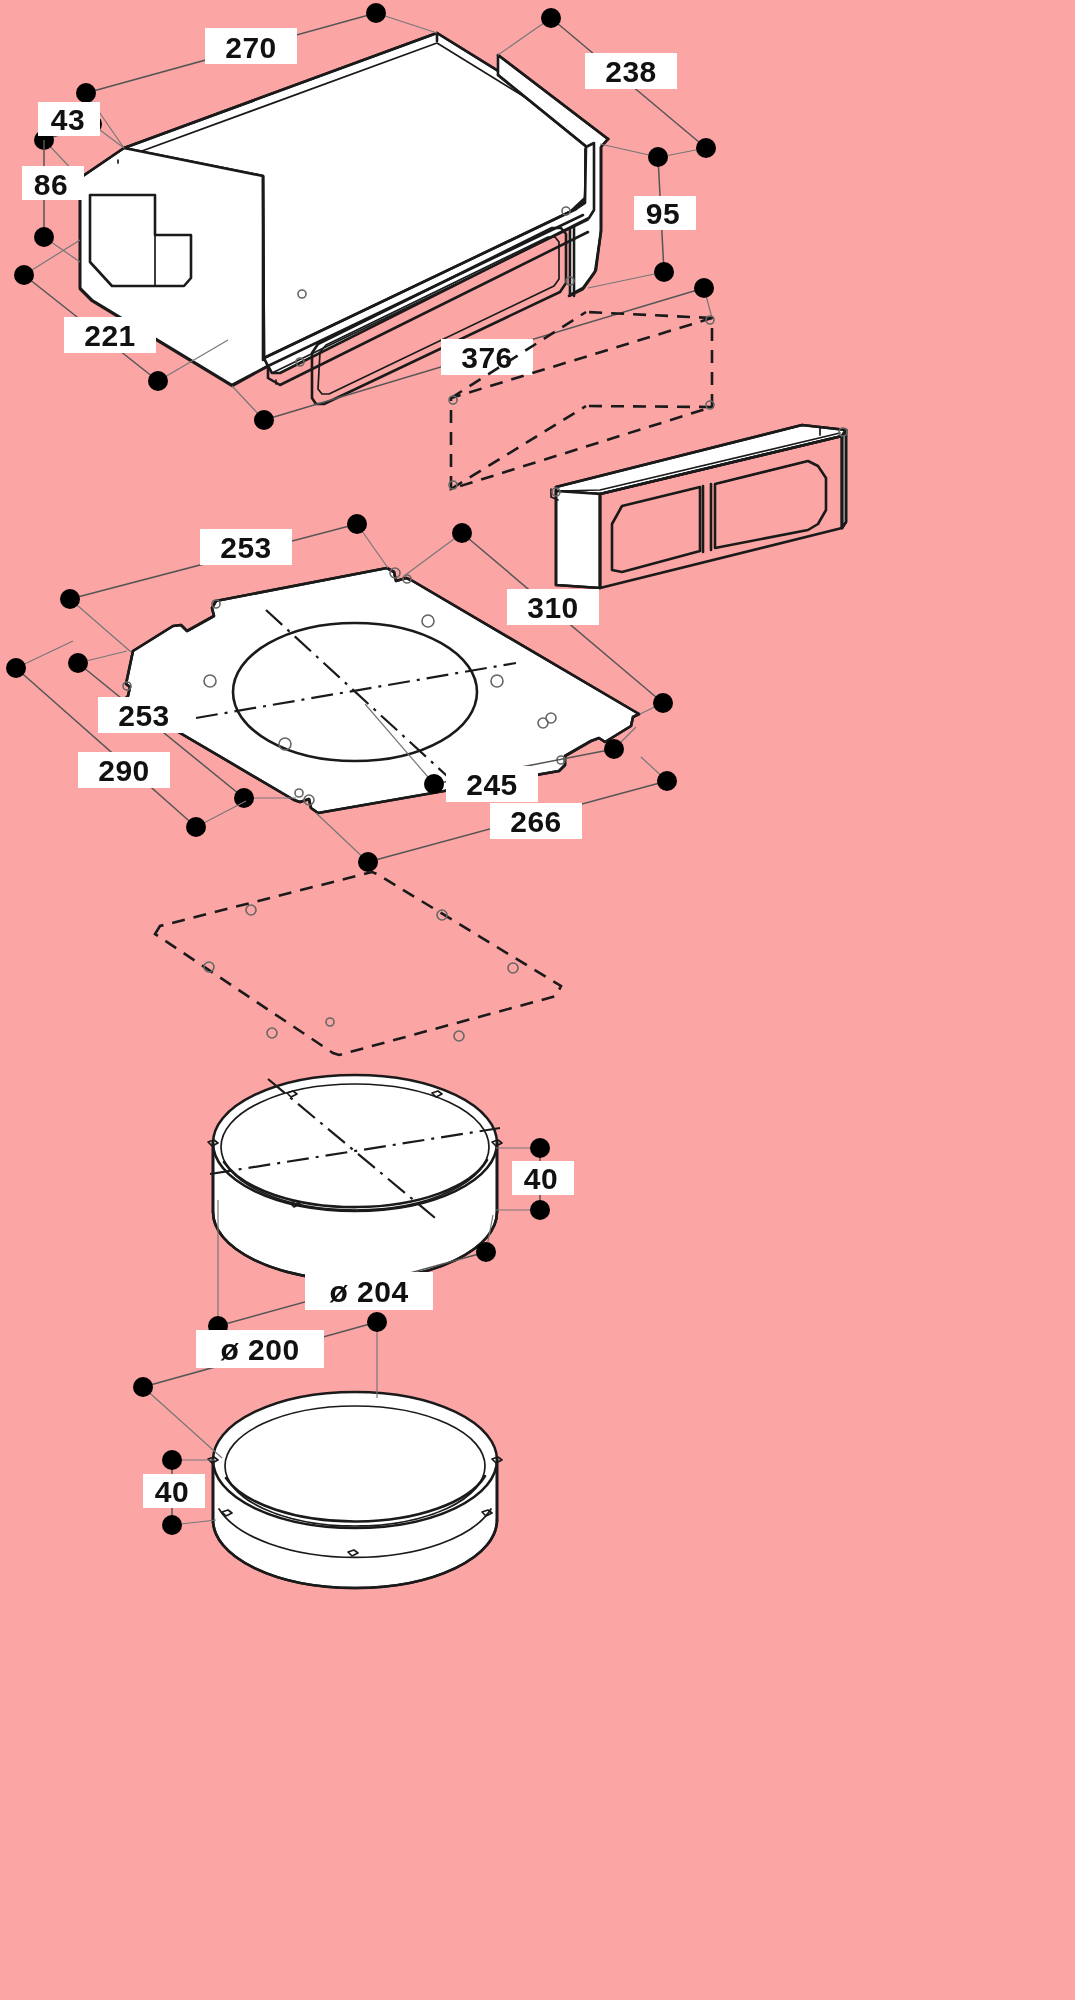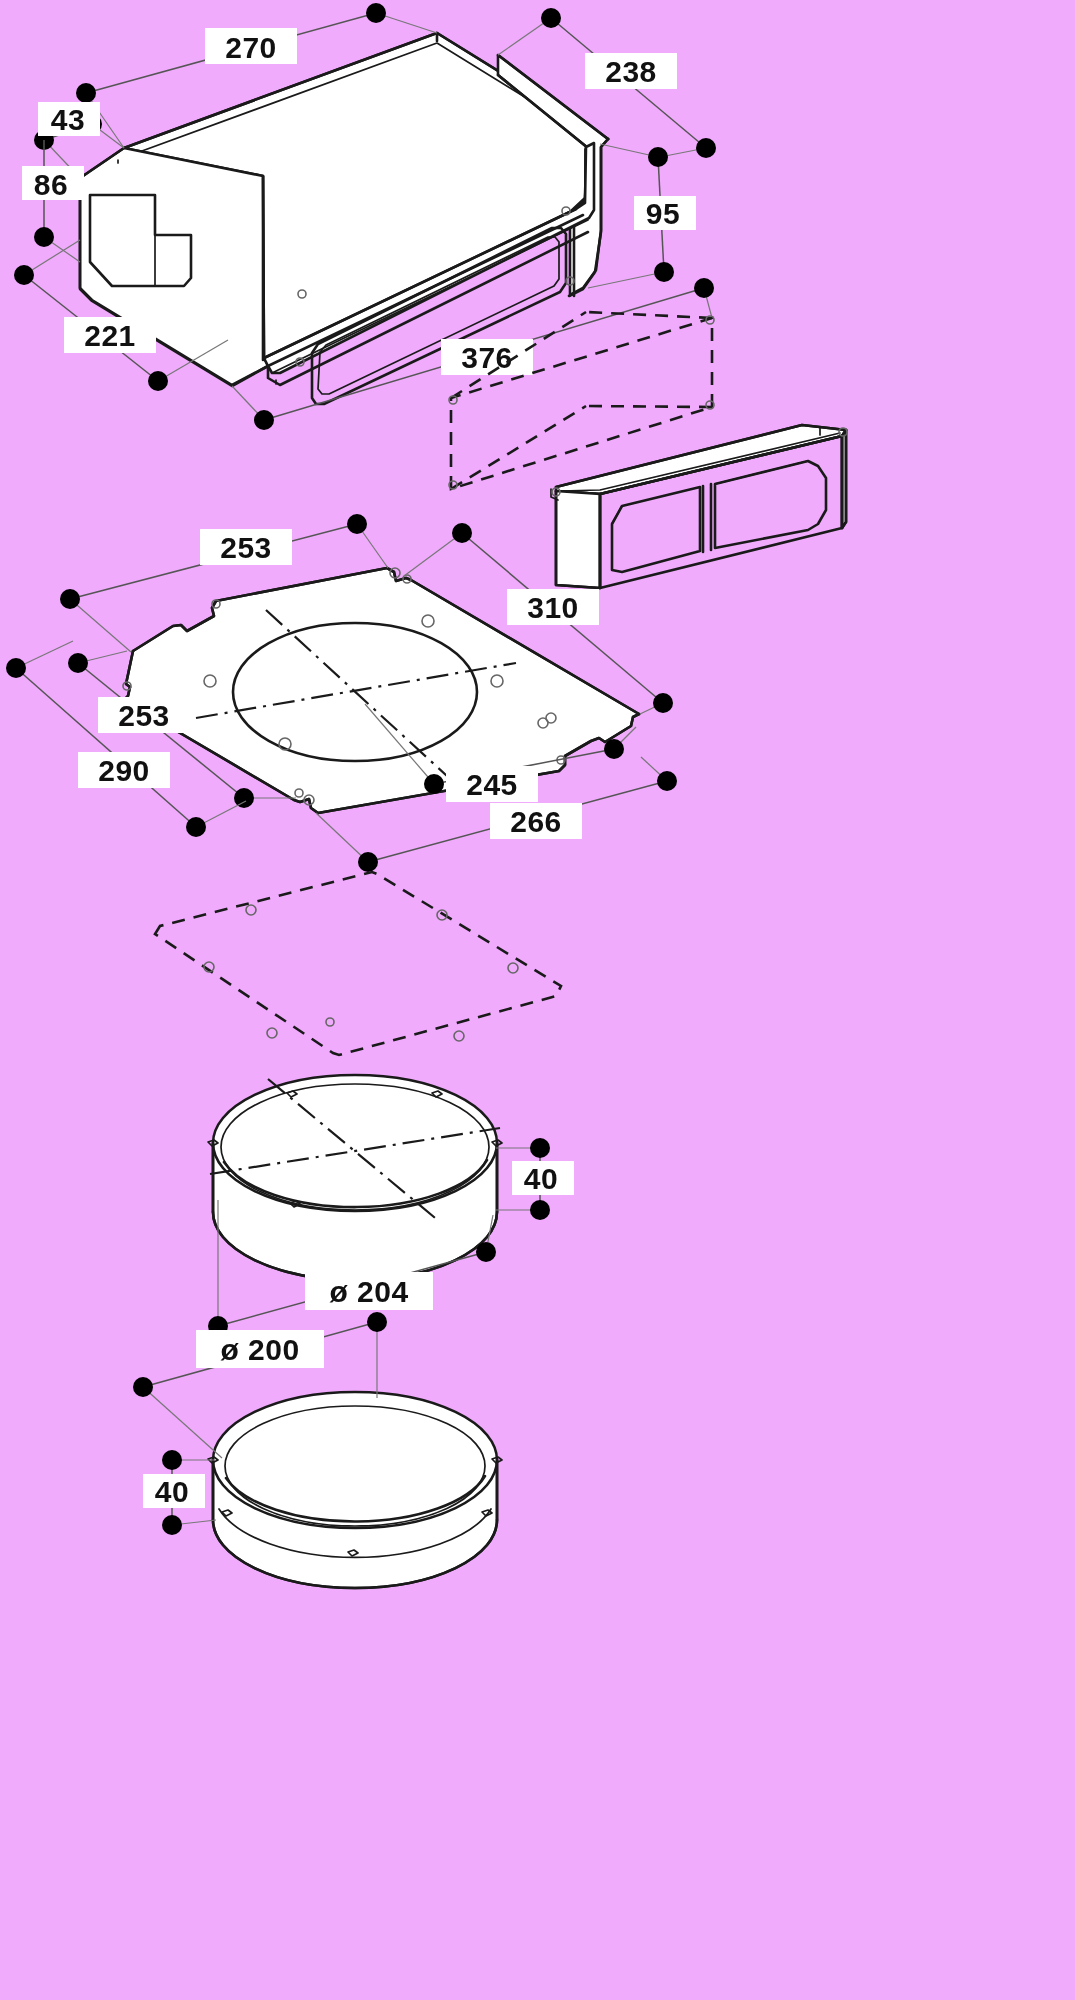--- a/index.html
+++ b/index.html
@@ -8,21 +8,21 @@
     padding: 0;
     background: #ffffff;
   }
   body {
     font-family: "Liberation Sans", sans-serif;
   }
   #sheet {
     position: relative;
     width: 1075px;
     height: 2000px;
-    background: #f0abfc;
+    background: #fca5a5;
     overflow: hidden;
   }
   #sheet svg {
     position: absolute;
     left: 0;
     top: 0;
   }
   .dim-text {
     font-family: "Liberation Sans", sans-serif;
     font-size: 30px;

